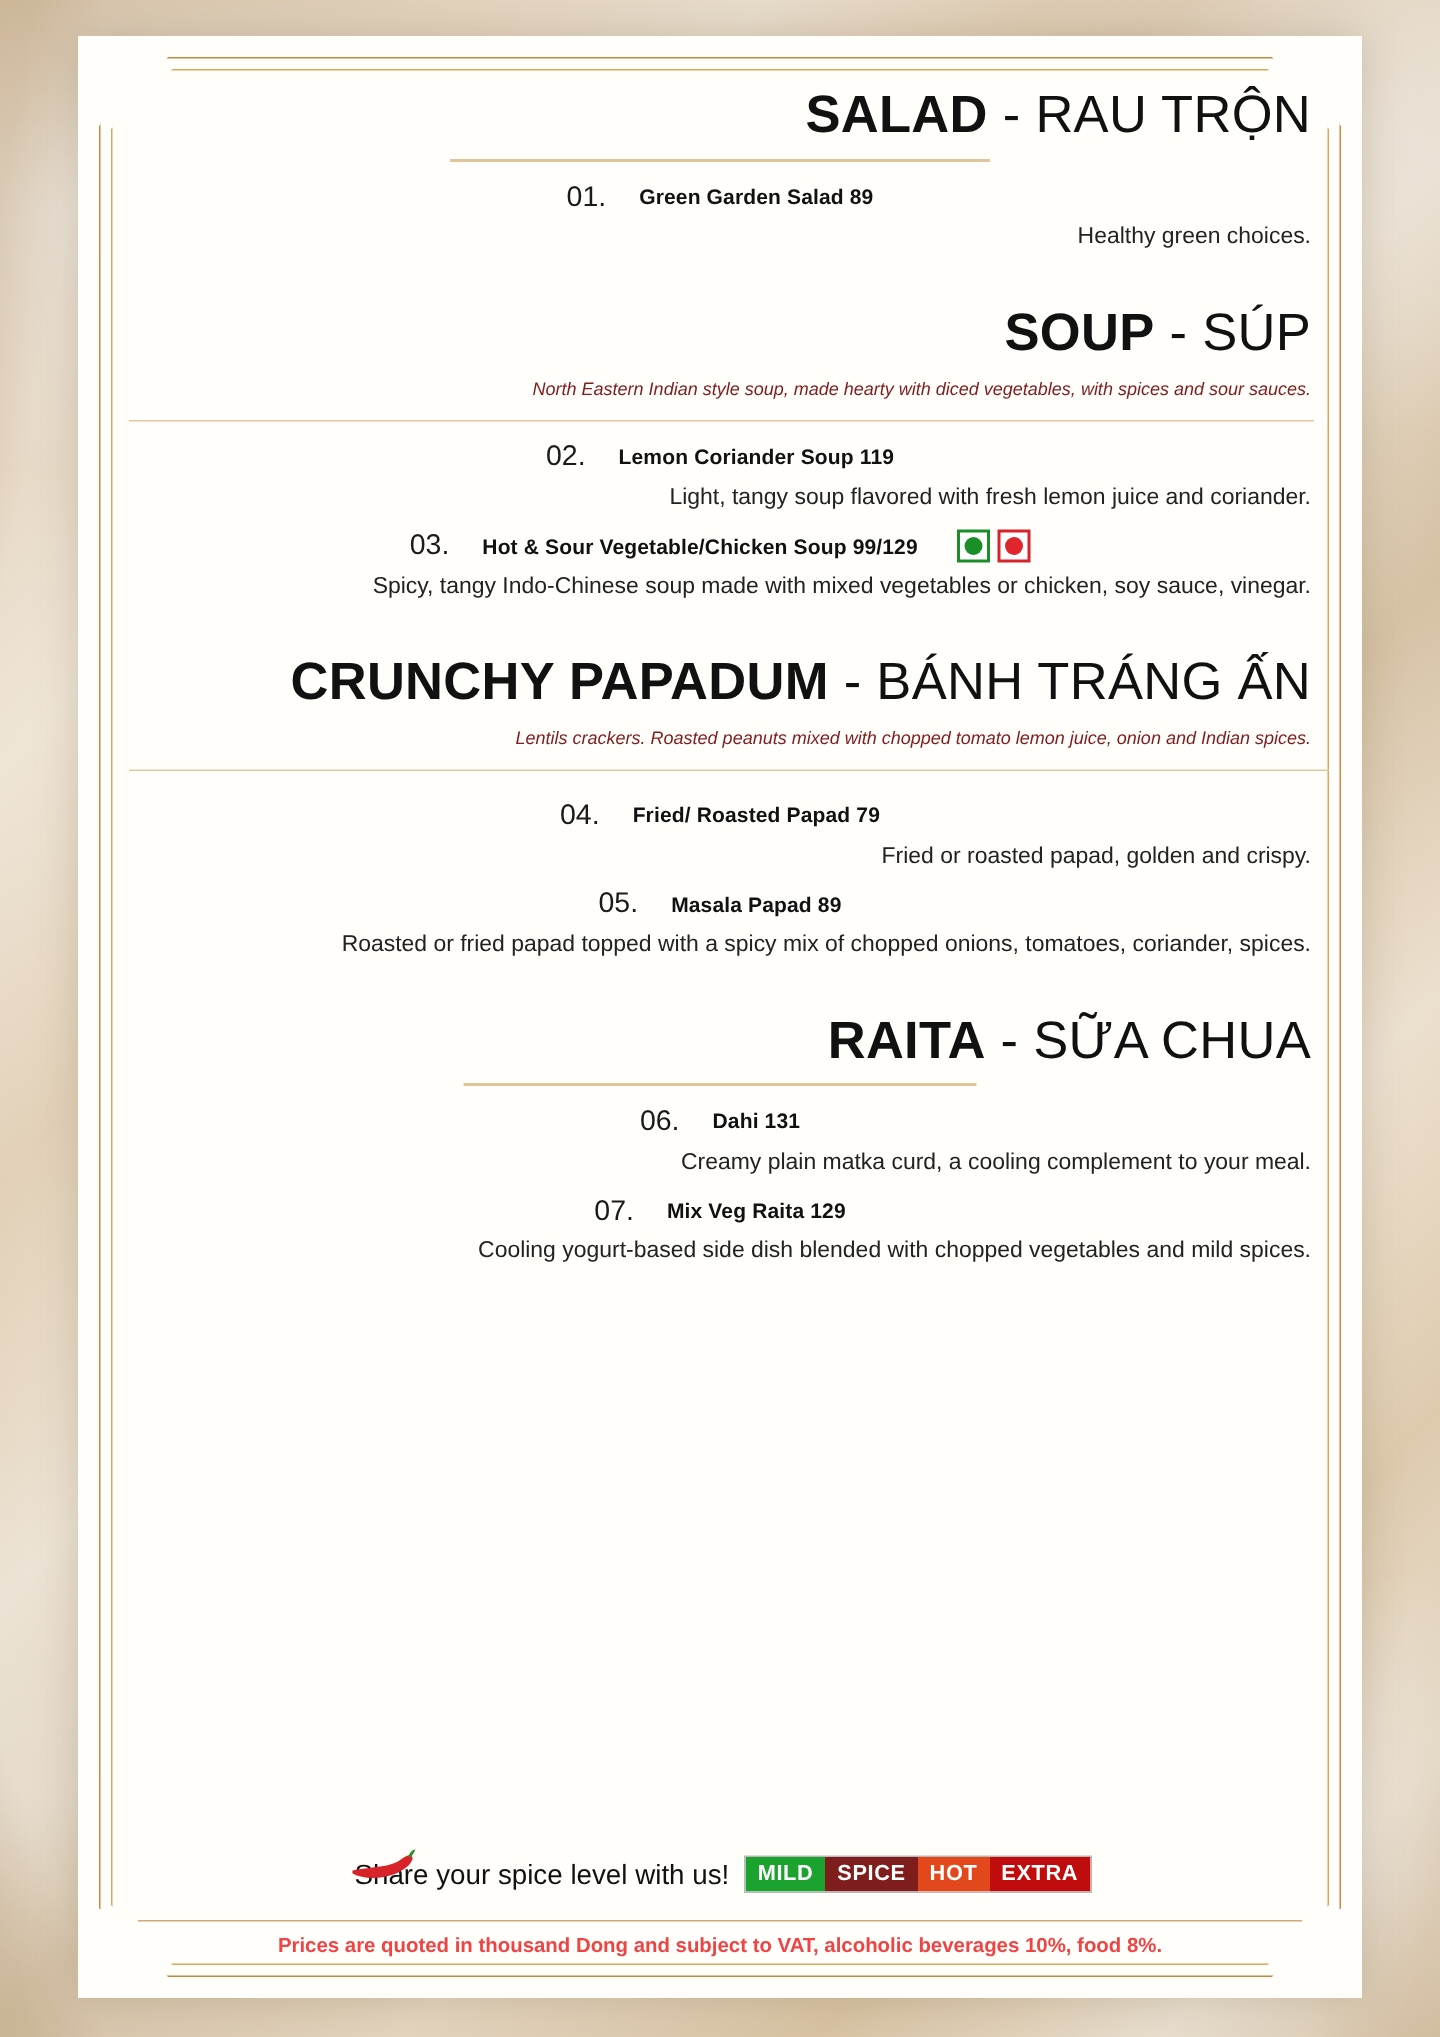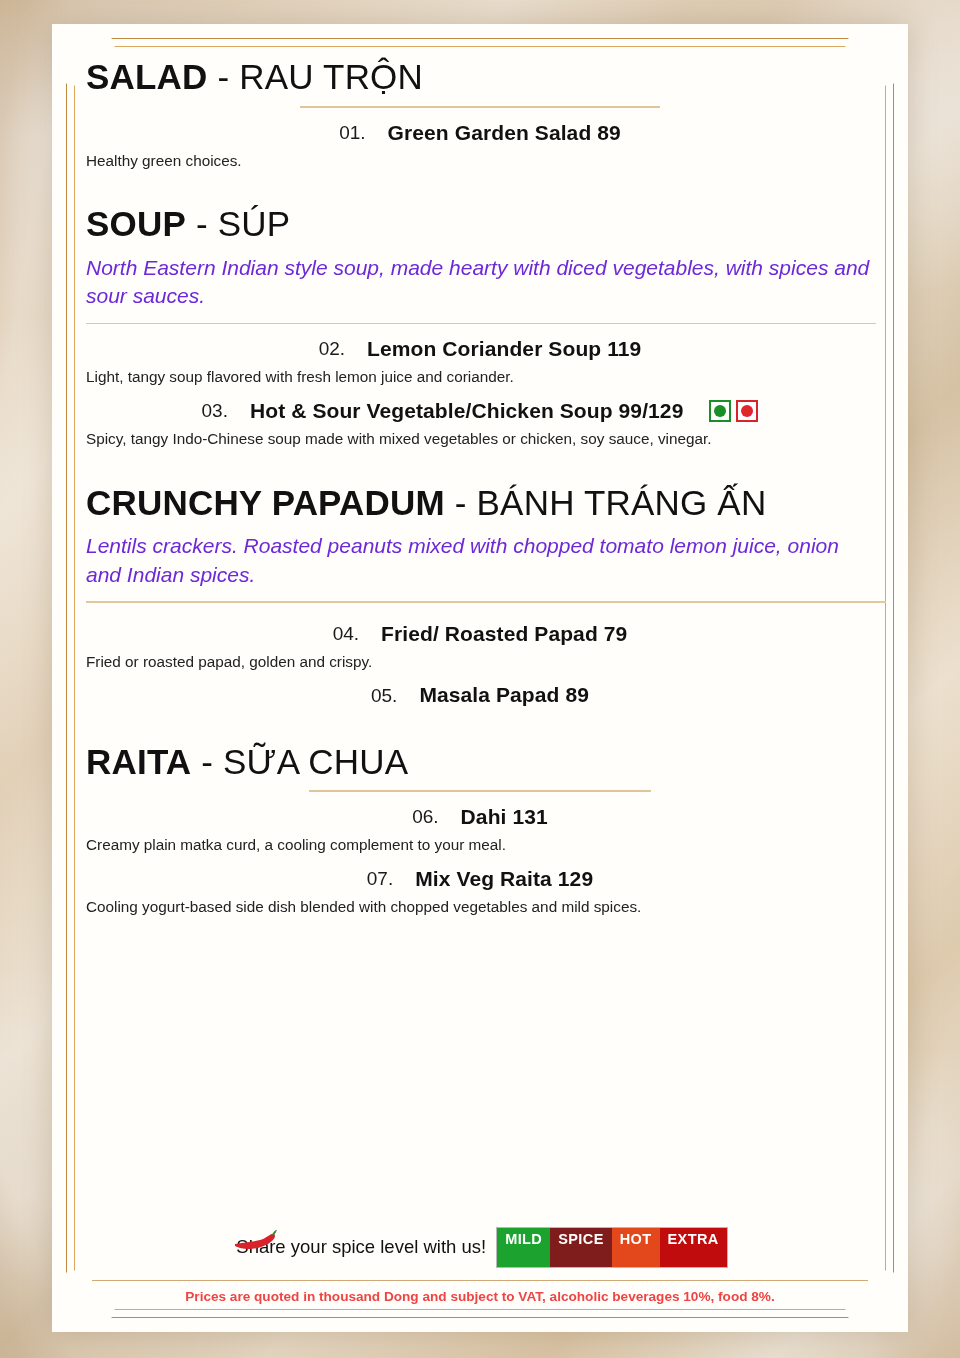--- a/index.html
+++ b/index.html
@@ -77,39 +77,39 @@
   }
 
   .content {
     position: absolute;
     left: 34px; top: 34px; right: 34px; bottom: 28px;
     display: flex;
     flex-direction: column;
   }
 
   
-  .section { text-align: left; }
+  .section { text-align: right; }
   .sec-title {
     font-size: 35px;
     line-height: 1.1;
     color: #111;
     letter-spacing: .2px;
     white-space: nowrap;
   }
   .sec-title .strong { font-weight: 700; }
   .sec-title .light { font-weight: 400; }
   .sec-rule {
     height: 2px;
     background: #e0c49a;
     margin: 9px auto 0;
   }
   .sec-note {
     font-style: italic;
-    font-size: 21px;
-    color: #6d28d9;
+    font-size: 12px;
+    color: #7f1d1d;
     margin-top: 10px;
     line-height: 1.35;
   }
   .rule-wide {
     height: 1.5px;
     background: #e2c79f;
     margin: 12px auto 0;
   }
 
   .items { margin-top: 12px; }
@@ -120,21 +120,21 @@
     justify-content: center;
     gap: 22px;
     line-height: 1.25;
   }
   .item-num {
     font-size: 19px;
     color: #1a1a1a;
     font-weight: 400;
   }
   .item-name {
-    font-size: 21px;
+    font-size: 14px;
     font-weight: 700;
     color: #111;
     letter-spacing: .1px;
   }
   .item-desc {
     font-size: 15.3px;
     color: #222;
     margin-top: 5px;
     line-height: 1.35;
   }
@@ -176,21 +176,21 @@
   .chili svg { display: block; }
   .scale {
     display: inline-flex;
     border: 1px solid #b9b9b9;
     overflow: hidden;
     font-weight: 700;
     font-size: 14.5px;
     letter-spacing: .4px;
   }
   .scale span {
-    padding: 3px 8px 20px;
+    padding: 3px 8px 4px;
     color: #fff;
   }
   .s-mild { background: #1ca32f; }
   .s-spice { background: #7f1d1d; }
   .s-hot { background: #e2481c; }
   .s-extra { background: #c00c0c; }
 
   .foot-rule {
     height: 1.2px;
     background: #cfa978;
@@ -286,20 +286,21 @@
             <span class="item-name">Fried/ Roasted Papad 79</span>
           </div>
           <div class="item-desc">Fried or roasted papad, golden and crispy.</div>
         </div>
 
         <div class="item" style="margin-top:10px">
           <div class="item-line">
             <span class="item-num">05.</span>
             <span class="item-name">Masala Papad 89</span>
           </div>
+          <div class="item-desc">Roasted or fried papad topped with a spicy mix of chopped onions, tomatoes, coriander, spices.</div>
         </div>
       </div>
     </div>
 
     <div class="gap-lg"></div>
 
     <div class="section">
       <div class="sec-title">
         <span class="strong">RAITA</span><span class="light"> - </span><span class="light">SỮA CHUA</span>
       </div>

